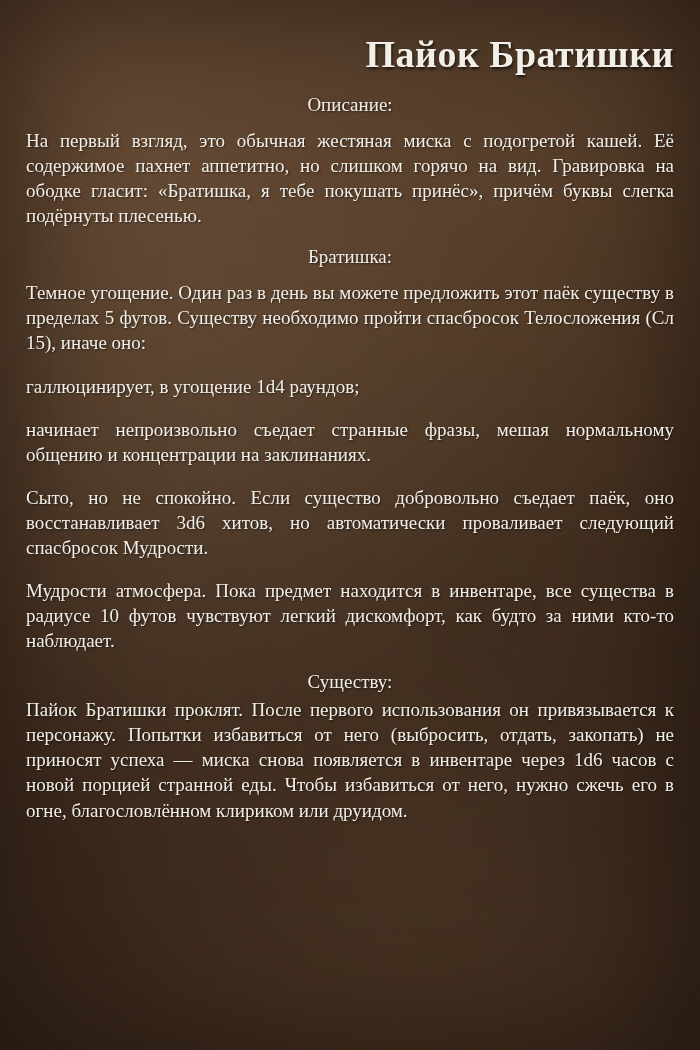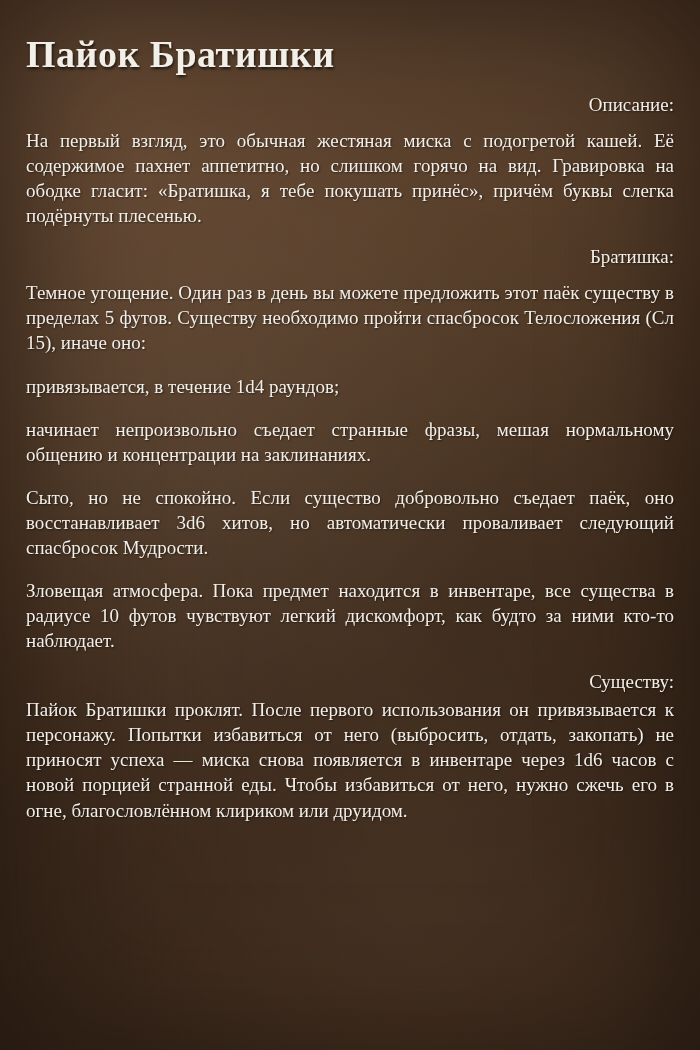--- a/index.html
+++ b/index.html
@@ -33,29 +33,29 @@
     box-shadow: inset 0 0 140px rgba(25, 16, 10, 0.75);
   }
   .page {
     position: relative;
     z-index: 2;
     padding: 26px 26px 10px 26px;
     box-sizing: border-box;
     height: 100%;
   }
   .title {
-    text-align: left;
+    text-align: right;
     font-size: 38px;
     font-weight: bold;
     letter-spacing: 0.5px;
     margin: 6px 0 18px 0;
     text-shadow: 1px 2px 3px rgba(0,0,0,0.65);
   }
   .section-head {
-    text-align: right;
+    text-align: center;
     font-size: 19px;
     margin: 10px 0 12px 0;
     text-shadow: 1px 1px 2px rgba(0,0,0,0.55);
   }
   p.body-text {
     text-align: justify;
     text-justify: inter-word;
     font-size: 19px;
     line-height: 1.32;
     margin: 0 0 18px 0;
@@ -83,29 +83,29 @@
     <p class="body-text">На первый взгляд, это обычная жестяная миска с подогретой кашей. Её содержимое пахнет аппетитно, но слишком горячо на вид. Гравировка на ободке гласит: «Братишка, я тебе покушать принёс», причём буквы слегка подёрнуты плесенью.</p>
   </div>
 
   <div>
     <div class="section-head">Братишка:</div>
 
     <p class="body-text">
       <span class="feature-name">Темное угощение.</span><span> Один раз в день вы можете предложить этот паёк существу в пределах 5 футов. Существу необходимо пройти спасбросок Телосложения (Сл 15), иначе оно:</span>
     </p>
 
-    <p class="body-text">привязывается, в течение 1d4 раундов;</p>
+    <p class="body-text">галлюцинирует, в угощение 1d4 раундов;</p>
     <p class="body-text">начинает непроизвольно съедает странные фразы, мешая нормальному общению и концентрации на заклинаниях.</p>
 
     <p class="body-text">
       <span class="feature-name">Сыто, но не спокойно.</span><span> Если существо добровольно съедает паёк, оно восстанавливает 3d6 хитов, но автоматически проваливает следующий спасбросок Мудрости.</span>
     </p>
 
     <p class="body-text">
-      <span class="feature-name">Зловещая атмосфера</span><span>. Пока предмет находится в инвентаре, все существа в радиусе 10 футов чувствуют легкий дискомфорт, как будто за ними кто-то наблюдает.</span>
+      <span class="feature-name">Мудрости атмосфера</span><span>. Пока предмет находится в инвентаре, все существа в радиусе 10 футов чувствуют легкий дискомфорт, как будто за ними кто-то наблюдает.</span>
     </p>
   </div>
 
   <div class="curse-block">
     <div class="section-head curse-head">Существу:</div>
     <p class="body-text">Пайок Братишки проклят. После первого использования он привязывается к персонажу. Попытки избавиться от него (выбросить, отдать, закопать) не приносят успеха — миска снова появляется в инвентаре через 1d6 часов с новой порцией странной еды. Чтобы избавиться от него, нужно сжечь его в огне, благословлённом клириком или друидом.</p>
   </div>
 
 </div>
 

